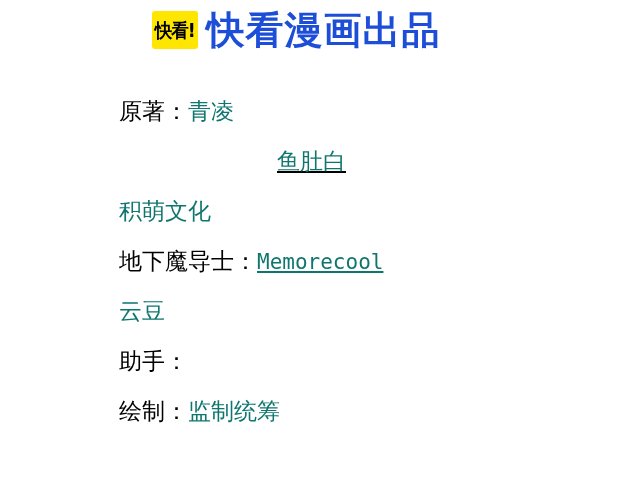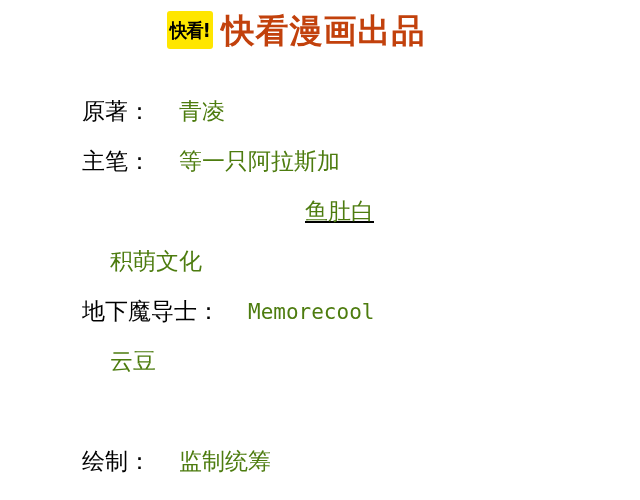--- a/index.html
+++ b/index.html
@@ -46,58 +46,58 @@
     font-family: "DejaVu Sans", sans-serif;
     font-size: 19px;
     font-weight: bold;
     color: #000000;
     line-height: 1;
     letter-spacing: -1px;
     transform: scaleX(0.92);
   }
   .brand-title {
     font-family: "DejaVu Sans", sans-serif;
-    font-size: 33px;
+    font-size: 38px;
     font-weight: bold;
-    color: #c2410c;
+    color: #1d4ed8;
     letter-spacing: 1px;
     line-height: 1;
   }
 
   
   .credits {
     position: absolute;
     left: 0;
     top: 100px;
     width: 640px;
   }
   .credit-row {
     display: flex;
     align-items: baseline;
-    padding-left: 82px;
+    padding-left: 119px;
     height: 50px;
   }
   .credit-label {
     font-family: "DejaVu Sans", sans-serif;
     font-size: 23px;
     color: #000000;
     white-space: pre;
     line-height: 1;
   }
   .credit-value {
     font-family: "DejaVu Sans", sans-serif;
     font-size: 23px;
-    color: #4d7c0f;
+    color: #0f766e;
     white-space: pre;
     line-height: 1;
-    margin-left: 28px;
   }
   .credit-value.mono {
     font-family: "DejaVu Sans Mono", monospace;
     font-size: 21px;
+    text-decoration: underline;
   }
   .credit-row.continuation {
     padding-left: 277px;
     text-decoration: underline;
   }
 </style>
 </head>
 <body>
 
 <div class="page">
@@ -107,39 +107,36 @@
       <span class="logo-text">快看!</span>
     </div>
     <div class="brand-title">快看漫画出品</div>
   </div>
 
   <div class="credits">
     <div class="credit-row">
       <span class="credit-label">原著：</span>
       <span class="credit-value">青凌</span>
     </div>
-    <div class="credit-row">
-      <span class="credit-label">主笔：</span>
-      <span class="credit-value">等一只阿拉斯加</span>
-    </div>
     <div class="credit-row continuation">
       <span class="credit-label"></span>
       <span class="credit-value">鱼肚白</span>
     </div>
     <div class="credit-row">
       <span class="credit-value">积萌文化</span>
     </div>
     <div class="credit-row">
       <span class="credit-label">地下魔导士：</span>
       <span class="credit-value mono">Memorecool</span>
     </div>
     <div class="credit-row">
       <span class="credit-value">云豆</span>
     </div>
     <div class="credit-row">
+      <span class="credit-label">助手：</span>
     </div>
     <div class="credit-row">
       <span class="credit-label">绘制：</span>
       <span class="credit-value">监制统筹</span>
     </div>
   </div>
 
 </div>
 
 </body></html>

